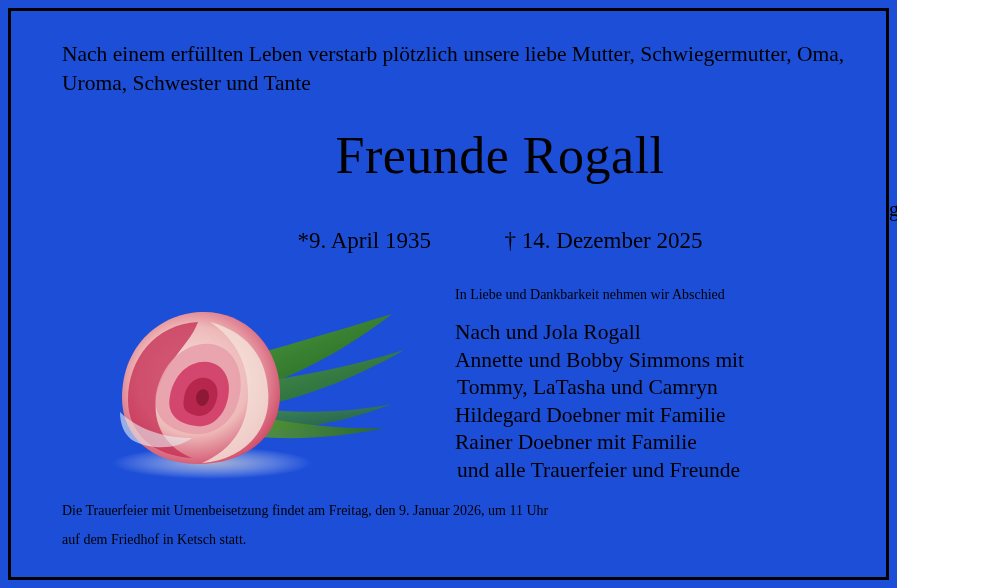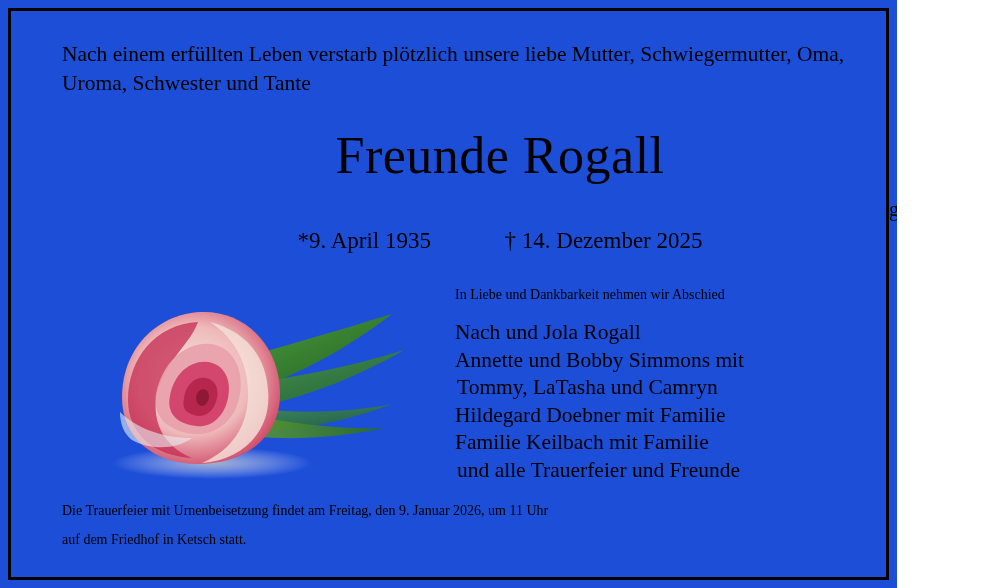--- a/index.html
+++ b/index.html
@@ -182,21 +182,21 @@
       </svg>
     </div>
 
     <div class="mourn-block">
       <div class="mourn-intro">In Liebe und Dankbarkeit nehmen wir Abschied</div>
       <div class="mourn-list">
         <div>Nach und Jola Rogall</div>
         <div>Annette und Bobby Simmons mit</div>
         <div class="ind-1">Tommy, LaTasha und Camryn</div>
         <div>Hildegard Doebner mit Familie</div>
-        <div>Familie Keilbach mit Familie</div>
+        <div>Rainer Doebner mit Familie</div>
         <div class="ind-1">und alle Trauerfeier und Freunde</div>
       </div>
     </div>
 
     <div class="footer">
       <span class="footer-line">Die Trauerfeier mit Urnenbeisetzung findet am Freitag, den 9. Januar 2026, um 11 Uhr</span>
       <span class="footer-line">auf dem Friedhof in Ketsch statt.</span>
     </div>
 
   </div>

